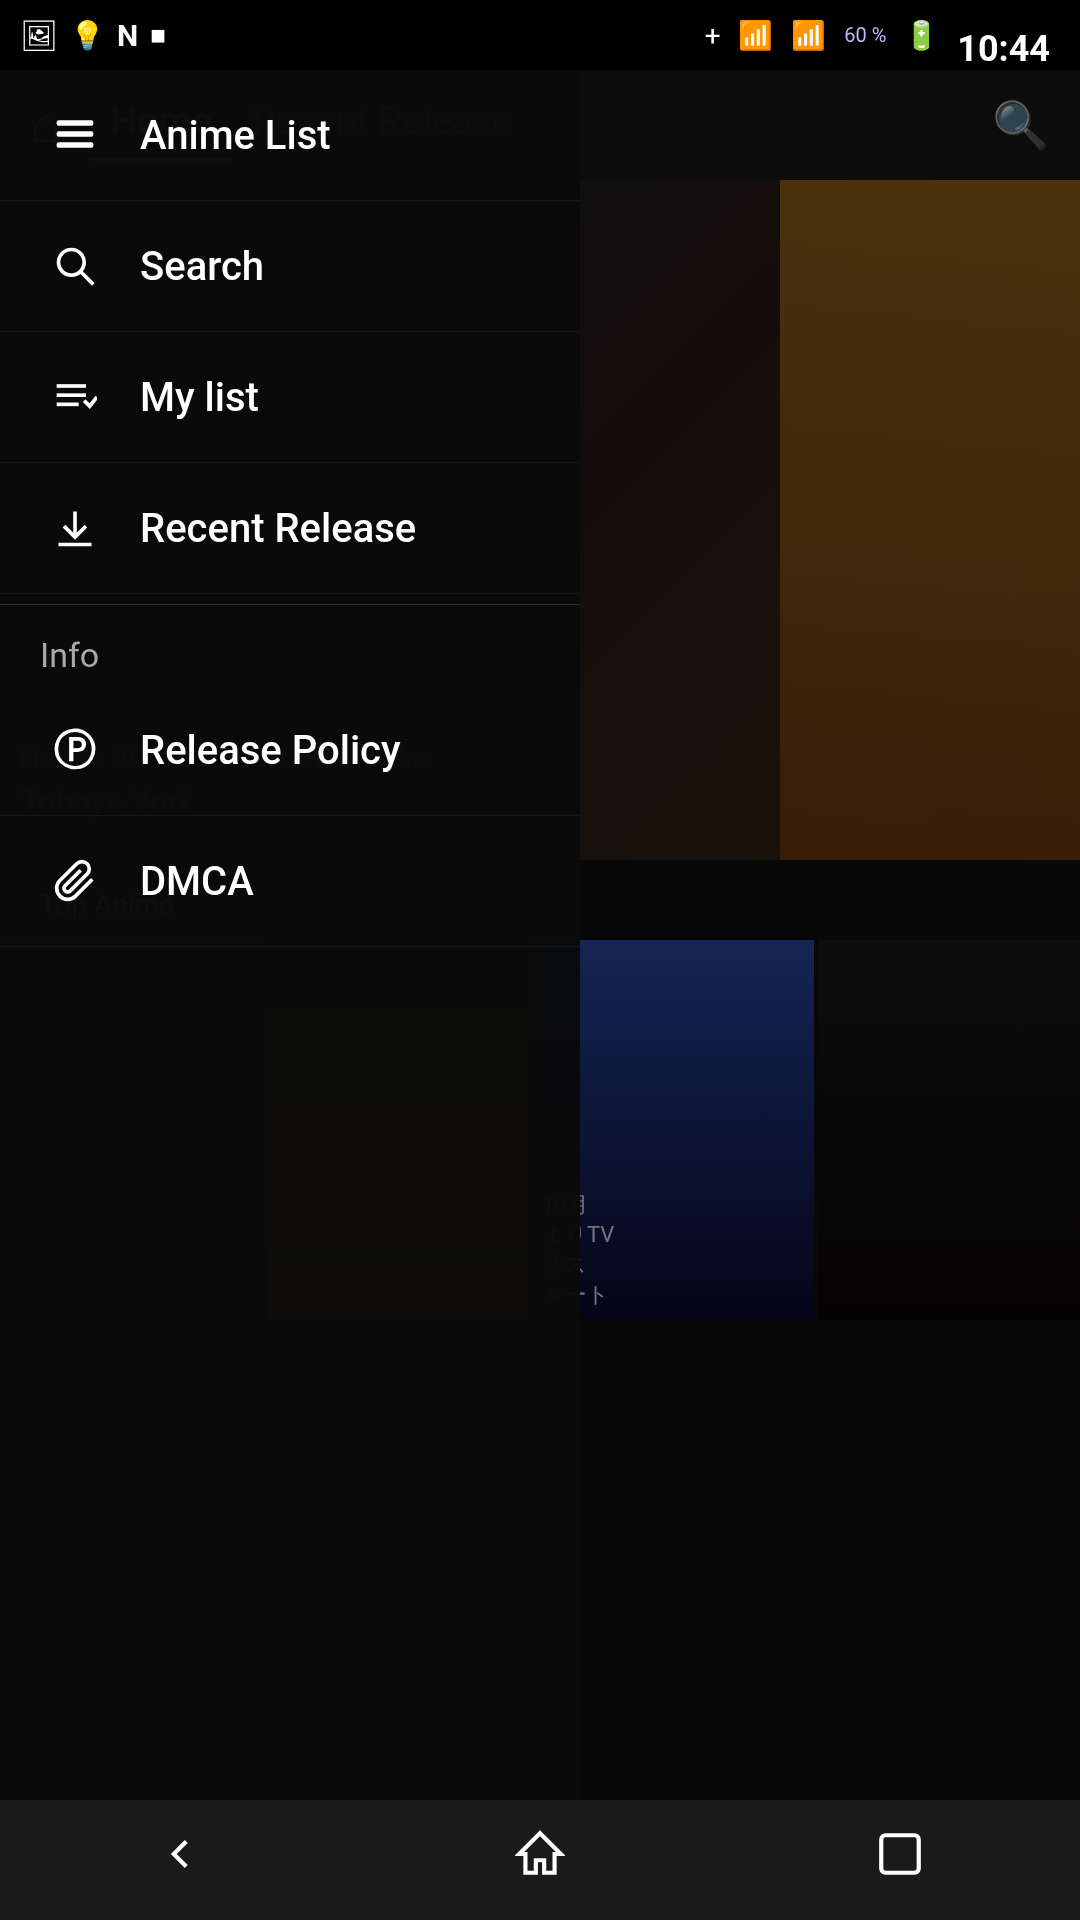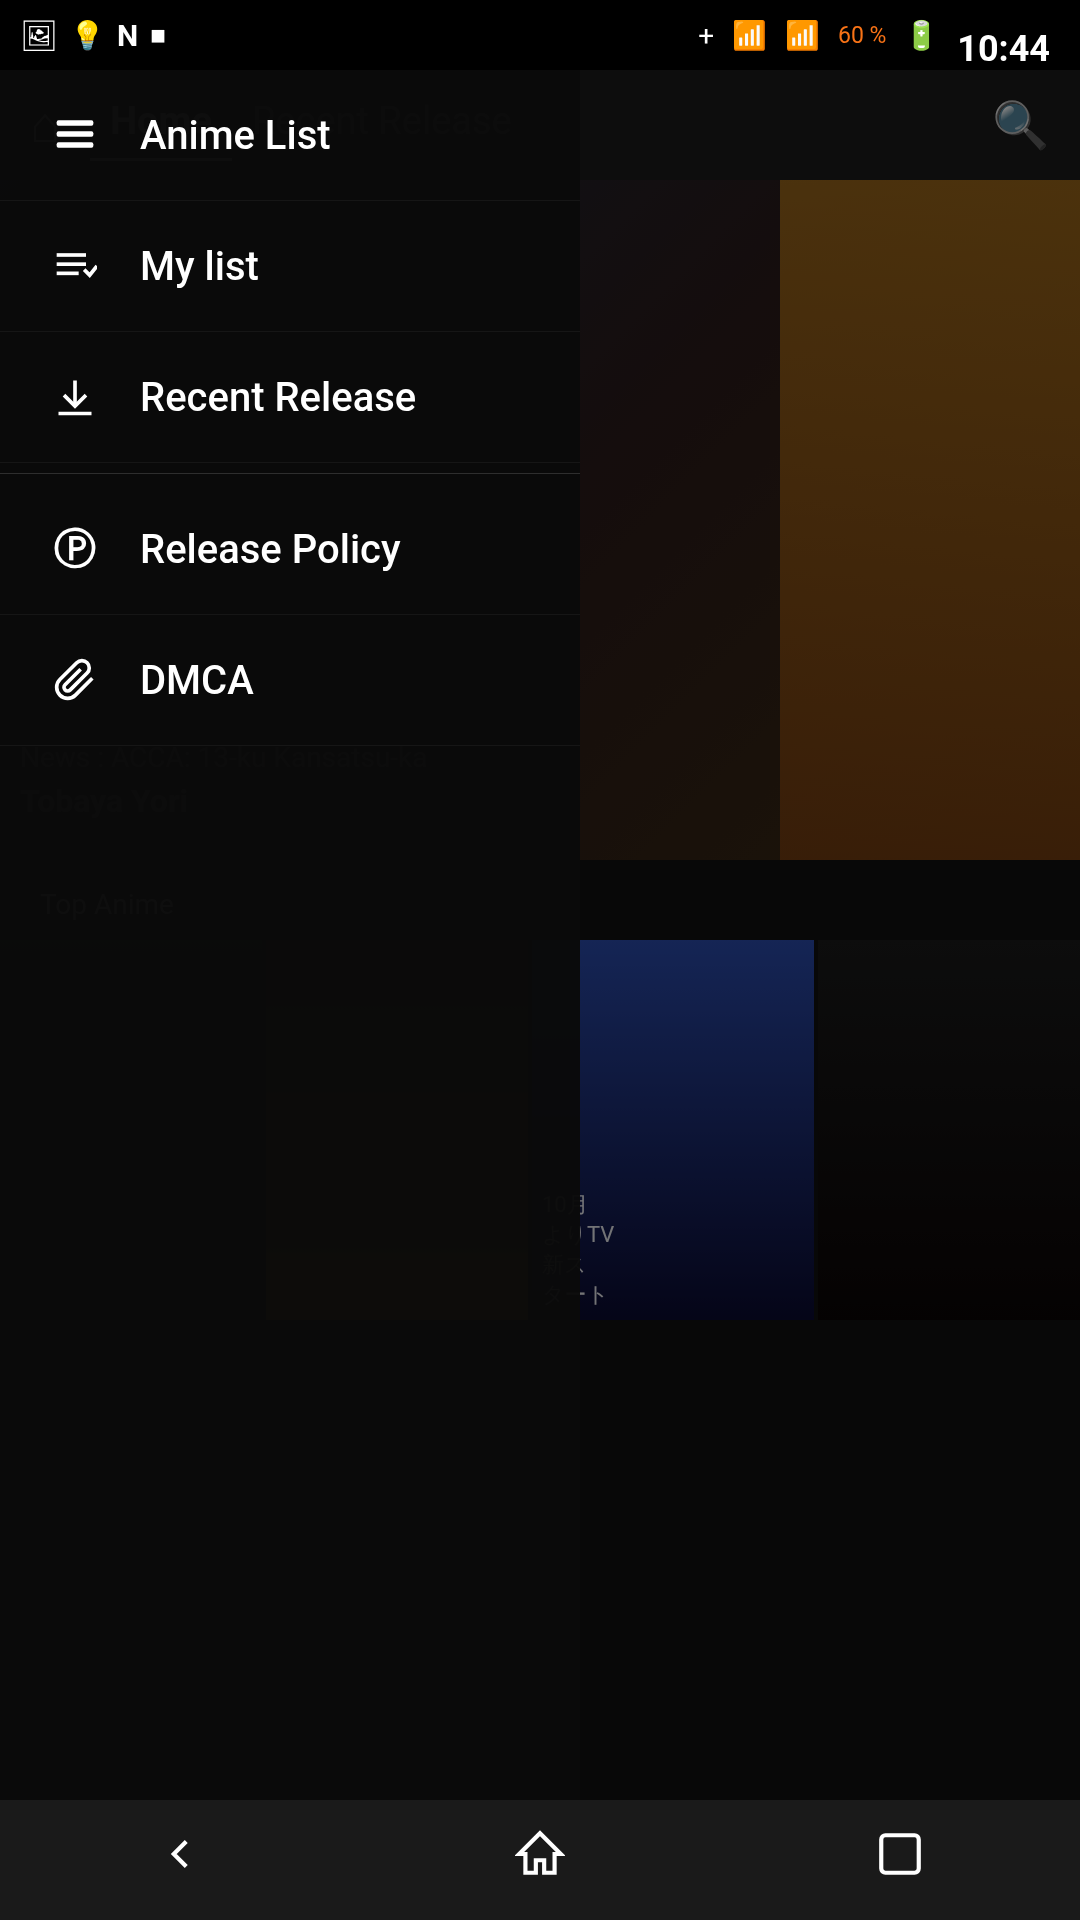--- a/index.html
+++ b/index.html
@@ -222,21 +222,21 @@
 
     <span style="color:#fff;font-size:30px;">🖼</span>
     <span style="color:#fff;font-size:28px;">💡</span>
     <span style="color:#fff;font-size:30px;font-weight:bold;">N</span>
     <span style="color:#fff;font-size:26px;">■</span>
   </div>
   <div class="status-bar-right">
     <span style="color:#fff;font-size:28px;">+</span>
     <span style="color:#fff;font-size:28px;">📶</span>
     <span style="color:#fff;font-size:28px;">📶</span>
-    <span style="color:#f97316;font-size:23px;">60 %</span>
+    <span style="color:#c4b5fd;font-size:20px;">60 %</span>
     <span style="color:#fff;font-size:28px;">🔋</span>
     <span style="color:#fff;font-size:36px;font-weight:bold;margin-top:28px;">10:44</span>
   </div>
 </div>
 
 <div class="header">
   <span class="header-home-icon">⌂</span>
   <div class="header-tabs">
     <div class="header-tab active">Home</div>
     <div class="header-tab inactive">Recent Release</div>
@@ -273,20 +273,29 @@
       <svg width="44" height="44" viewBox="0 0 24 24" fill="white">
         <rect x="2" y="4" width="20" height="3" rx="1"></rect>
         <rect x="2" y="10" width="20" height="3" rx="1"></rect>
         <rect x="2" y="16" width="20" height="3" rx="1"></rect>
       </svg>
     </div>
     <span class="drawer-label">Anime List</span>
   </div>
 
 
+  <div class="drawer-item">
+    <div class="drawer-icon">
+      <svg width="44" height="44" viewBox="0 0 24 24" fill="none" stroke="white" stroke-width="2">
+        <circle cx="10" cy="10" r="7"></circle>
+        <line x1="15" y1="15" x2="22" y2="22"></line>
+      </svg>
+    </div>
+    <span class="drawer-label">Search</span>
+  </div>
 
   <div class="drawer-item">
     <div class="drawer-icon">
       <svg width="44" height="44" viewBox="0 0 24 24" fill="white">
         <line x1="2" y1="6" x2="18" y2="6" stroke="white" stroke-width="2"></line>
         <line x1="2" y1="11" x2="18" y2="11" stroke="white" stroke-width="2"></line>
         <line x1="2" y1="16" x2="14" y2="16" stroke="white" stroke-width="2"></line>
         <polyline points="17,14 20,17 24,12" stroke="white" stroke-width="2" fill="none"></polyline>
       </svg>
     </div>
@@ -300,20 +309,21 @@
         <polyline points="6,11 12,17 18,11"></polyline>
         <line x1="3" y1="21" x2="21" y2="21"></line>
       </svg>
     </div>
     <span class="drawer-label">Recent Release</span>
   </div>
 
 
   <div class="drawer-divider"></div>
 
+  <div class="drawer-section-label">Info</div>
 
   <div class="drawer-item">
     <div class="drawer-icon" style="font-size:42px;font-weight:bold;color:#fff;">Ⓟ</div>
     <span class="drawer-label">Release Policy</span>
   </div>
 
   <div class="drawer-item">
     <div class="drawer-icon">
       <svg width="44" height="44" viewBox="0 0 24 24" fill="none" stroke="white" stroke-width="2">
         <path d="M21.44 11.05l-9.19 9.19a6 6 0 01-8.49-8.49l9.19-9.19a4 4 0 015.66 5.66l-9.2 9.19a2 2 0 01-2.83-2.83l8.49-8.48"></path>

